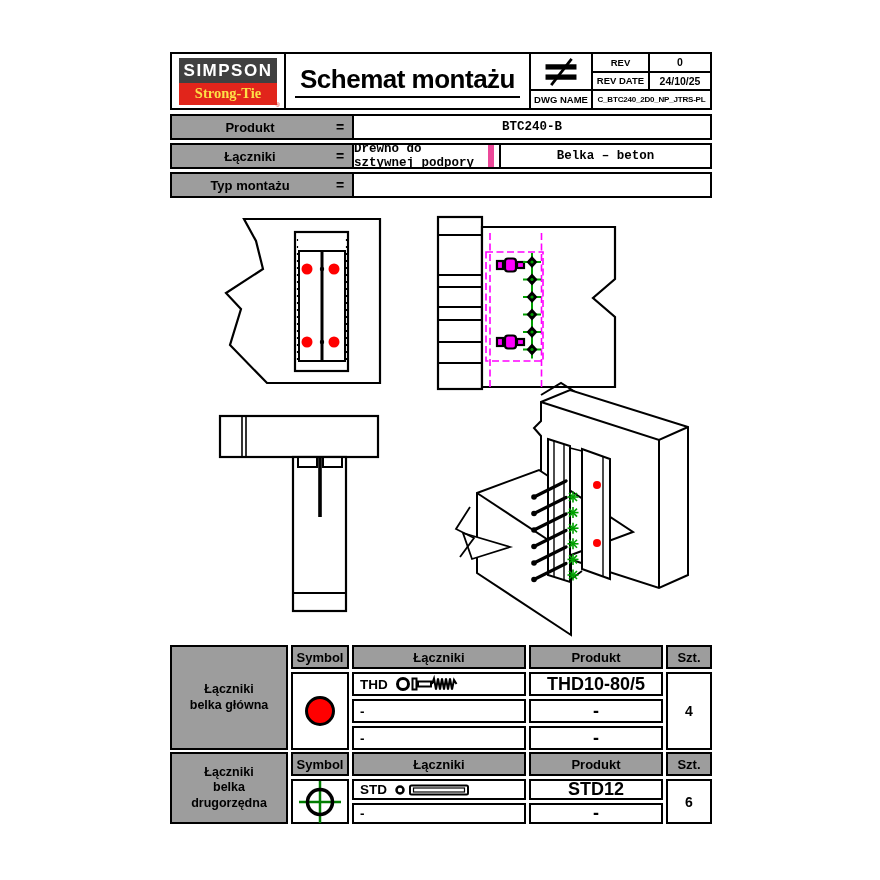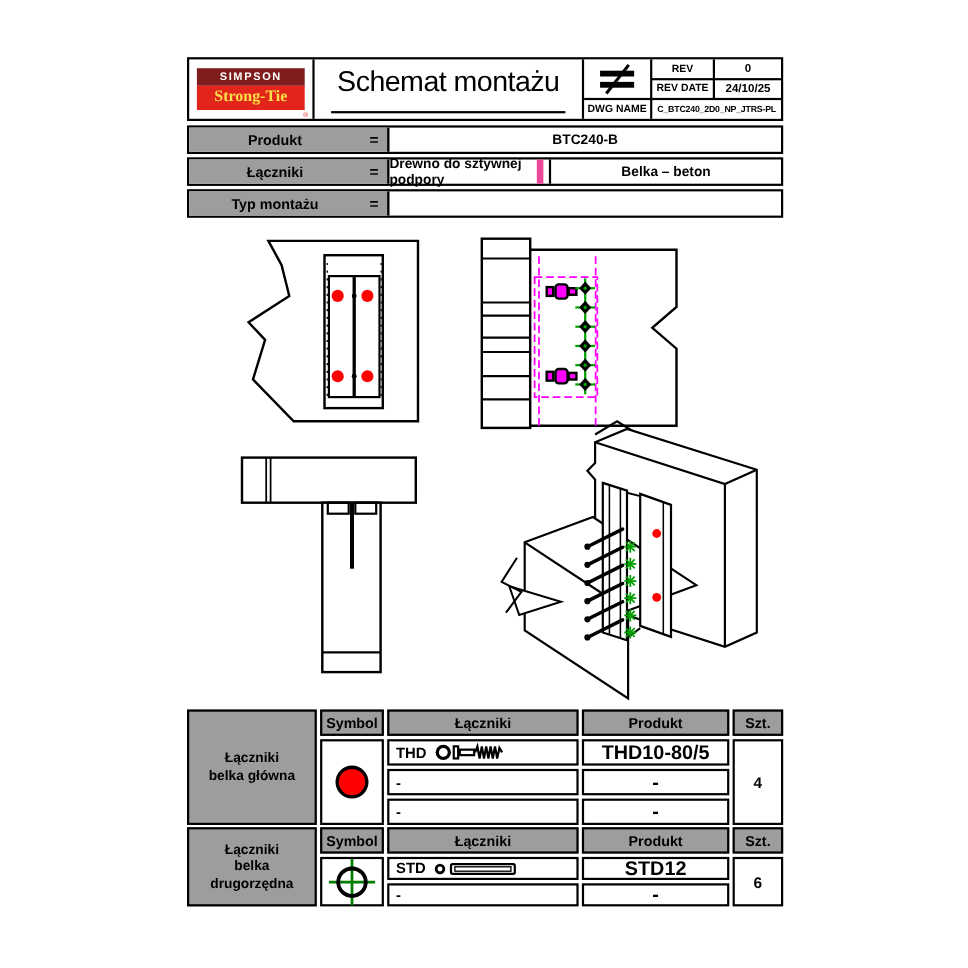--- a/index.html
+++ b/index.html
@@ -8,41 +8,41 @@
   }
   *{box-sizing:border-box;}
   body{margin:0;background:#ffffff;font-family:"Liberation Sans",sans-serif;color:#000;}
   .canvas{position:relative;width:880px;height:880px;background:#fff;overflow:hidden;}
 
   
   .header{position:absolute;left:170px;top:52px;width:542px;height:58px;
           display:flex;border:2px solid #000;background:#fff;}
   .logo-cell{width:114px;border-right:2px solid #000;display:flex;align-items:center;justify-content:center;position:relative;}
   .logo{width:98px;}
-  .logo-top{background:#7f1d1d;color:#fff;font-size:10px;font-weight:bold;letter-spacing:1.5px;text-align:center;padding:3px 0 2px;}
+  .logo-top{background:#404040;color:#fff;font-size:17px;font-weight:bold;letter-spacing:1.5px;text-align:center;padding:3px 0 2px;}
   .logo-bot{background:var(--brand-red);color:#fde047;text-align:center;font-family:"Liberation Serif",serif;
             font-weight:bold;font-size:14.5px;padding:2px 0 3px;}
   .logo-reg{position:absolute;right:4px;bottom:0;font-size:6px;color:var(--brand-red);}
   .title-cell{flex:1;border-right:2px solid #000;display:flex;align-items:center;justify-content:center;}
-  .title{font-size:26px;font-weight:normal;border-bottom:2.5px solid #000;padding:0 5px 11px;letter-spacing:-0.5px;}
+  .title{font-size:26px;font-weight:bold;border-bottom:2.5px solid #000;padding:0 5px 1px;letter-spacing:-0.5px;}
   .rev-block{width:179px;display:grid;grid-template-columns:60px 55px 60px;grid-template-rows:1fr 1fr 1fr;gap:2px;background:#000;}
   .rcell{background:#fff;display:flex;align-items:center;justify-content:center;font-weight:bold;overflow:hidden;}
   .rlbl{font-size:9.5px;}
   .rval{font-size:10.5px;}
   .rsym{grid-row:1/3;}
   .rdwgv{grid-column:2/4;font-size:8px;letter-spacing:-0.2px;white-space:nowrap;}
 
   
   .ptable{position:absolute;left:170px;top:114px;width:542px;}
   .prow{display:flex;height:26px;border:2px solid #000;margin-bottom:3px;background:#fff;}
   .plab{width:182px;background:var(--gray-fill);display:flex;border-right:2px solid #000;}
   .plab-text{flex:1;display:flex;align-items:center;justify-content:center;font-weight:bold;font-size:13px;}
   .peq{width:24px;display:flex;align-items:center;justify-content:center;font-weight:bold;font-size:14px;}
   .pvals{flex:1;display:flex;}
-  .pval{display:flex;align-items:center;justify-content:center;font-weight:bold;font-size:12.5px;}
+  .pval{display:flex;align-items:center;justify-content:center;font-weight:bold;font-size:12.5px;font-family:Liberation Mono, monospace;}
   .pval.full{flex:1;}
   .pval.a{width:140px;border-right:6px solid #ec4899;}
   .pgap{width:5px;}
   .pval.b{flex:1;border-left:2px solid #000;}
 
   
   .drawing{position:absolute;left:170px;top:197px;width:542px;height:448px;}
 
   
   .ftable{position:absolute;left:170px;width:542px;display:grid;gap:3px;

